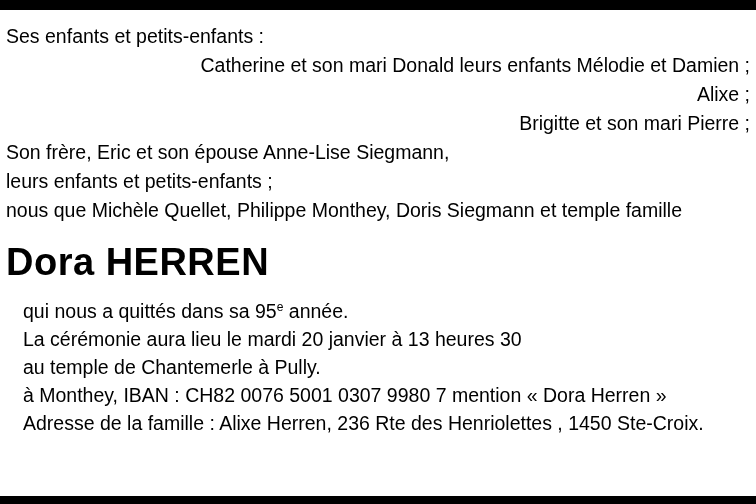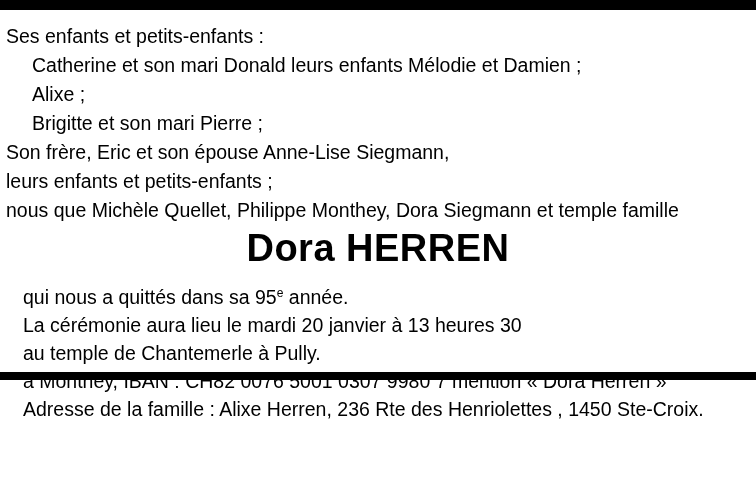--- a/index.html
+++ b/index.html
@@ -10,21 +10,21 @@
   body {
     width: 756px;
     height: 504px;
     font-family: "Liberation Sans", sans-serif;
     color: #000000;
     overflow: hidden;
   }
   .page {
     position: relative;
     width: 756px;
-    height: 380px;
+    height: 504px;
     background: #ffffff;
     box-sizing: border-box;
   }
   .band {
     width: 756px;
     background: #000000;
   }
   .band-top {
     height: 10px;
   }
@@ -38,26 +38,28 @@
     padding: 12px 6px 0 6px;
   }
   .line {
     font-size: 19.5px;
     line-height: 29px;
     white-space: nowrap;
     letter-spacing: 0px;
   }
   .indent {
     padding-left: 26px;
+    text-align: right;
   }
   .b {
     font-weight: normal;
   }
   .name-block {
-    text-align: center;
+    text-align: left;
+    margin-top: 14px;
     margin-bottom: 12px;
   }
   .name {
     font-size: 38px;
     font-weight: bold;
     line-height: 46px;
     letter-spacing: 0.5px;
   }
   sup {
     font-size: 0.62em;
@@ -80,21 +82,21 @@
 
     <div class="line">Ses enfants et petits-enfants :</div>
     <div class="line indent">Catherine et son mari Donald leurs enfants Mélodie et Damien ;</div>
     <div class="line indent">Alixe ;</div>
     <div class="line indent">Brigitte et son mari Pierre ;</div>
 
     <div class="line"><span>Son frère, Eric et son épouse Anne-Lise </span><span class="b">Siegmann</span><span>,</span></div>
 
     <div class="line">leurs enfants et petits-enfants ;</div>
 
-    <div class="line"><span>nous que Michèle </span><span class="b">Quellet</span><span>, Philippe </span><span class="b">Monthey</span><span>, Dora </span><span class="b">Siegmann</span><span> et temple famille</span></div>
+    <div class="line"><span>nous que Michèle </span><span class="b">Quellet</span><span>, Philippe </span><span class="b">Monthey</span><span>, Doris </span><span class="b">Siegmann</span><span> et temple famille</span></div>
 
 
     <div class="name-block">
       <div class="name">Dora HERREN</div>
     </div>
 
     <div class="line tight"><span>qui nous a quittés dans sa 95</span><sup>e</sup><span> année.</span></div>
 
     <div class="line tight">La cérémonie aura lieu le mardi 20 janvier à 13 heures 30</div>
     <div class="line tight">au temple de Chantemerle à Pully.</div>

